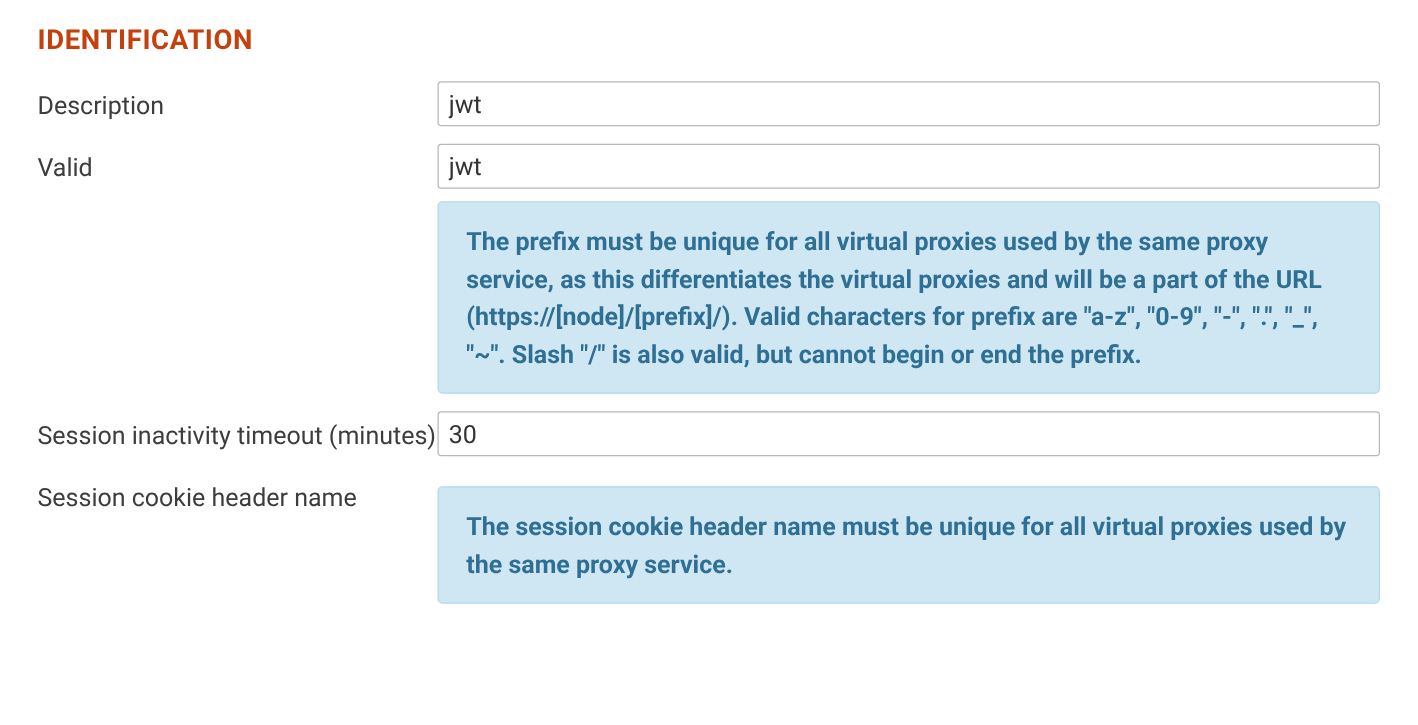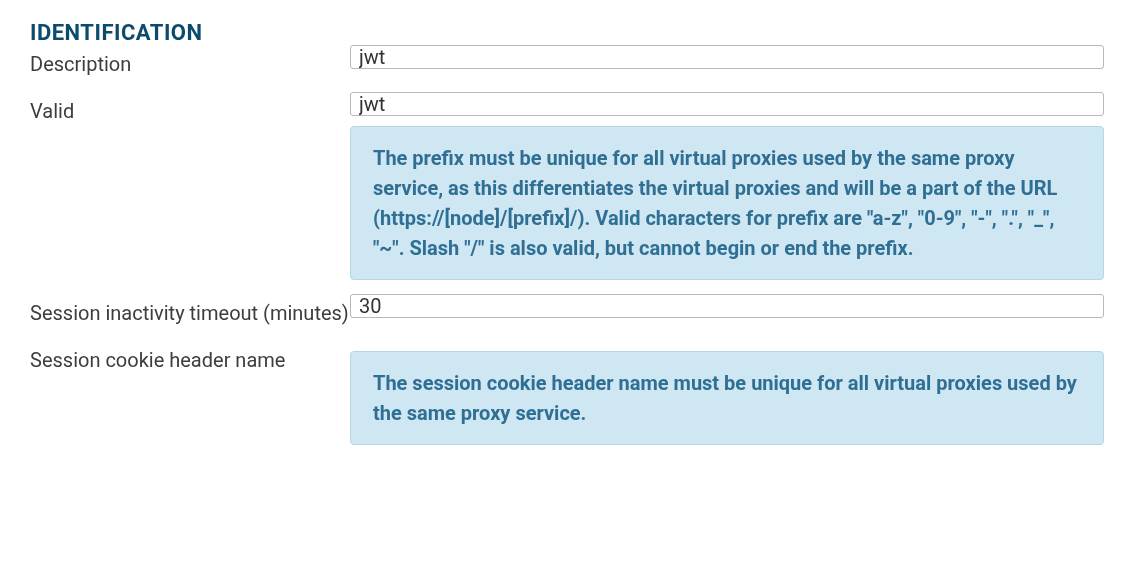--- a/index.html
+++ b/index.html
@@ -12,21 +12,22 @@
       background: #ffffff;
       padding: 20px 30px;
       width: 1134px;
       color: #333333;
       font-size: 20px;
     }
     .section-heading {
       font-weight: 700;
       font-size: 22px;
       letter-spacing: 0.5px;
-      color: #0c4a6e;
+      color: #c2410c;
+      margin-bottom: 20px;
       text-transform: uppercase;
     }
     .form-row {
       display: flex;
       align-items: flex-start;
       margin-bottom: 14px;
     }
     .form-label {
       width: 320px;
       flex-shrink: 0;
@@ -34,21 +35,21 @@
       font-size: 20px;
       line-height: 1.35;
       padding-top: 6px;
     }
     .form-field-wrap {
       flex: 1;
       max-width: 772px;
     }
     .text-input {
       width: 100%;
-      height: 24px;
+      height: 36px;
       border: 1px solid #b8b8b8;
       border-radius: 3px;
       padding: 4px 8px;
       font-size: 20px;
       font-family: inherit;
       color: #333333;
       background: #ffffff;
     }
     .help-box {
       background: #cfe7f2;

